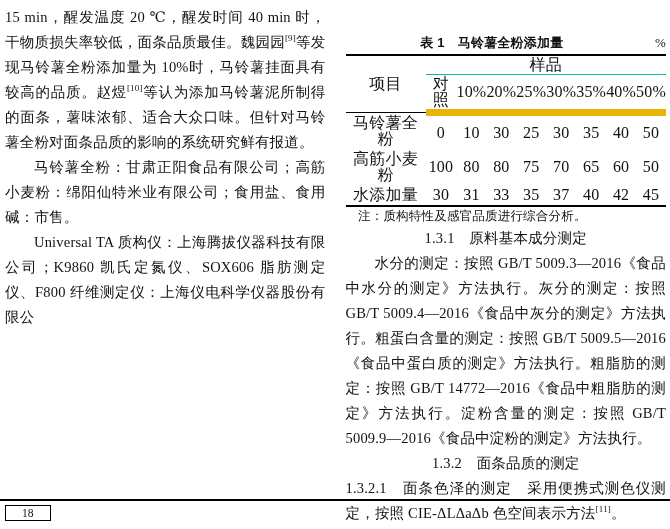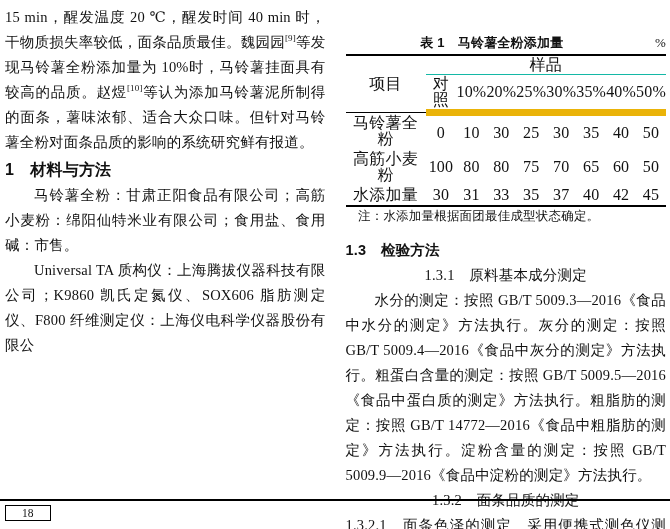--- a/index.html
+++ b/index.html
@@ -112,21 +112,20 @@
   }
 </style>
 </head>
 <body>
 
 <div class="page">
   <div class="columns">
 
     <div class="col">
       <p>15 min，醒发温度 20 ℃，醒发时间 40 min 时，干物质损失率较低，面条品质最佳。魏园园<sup>[9]</sup>等发现马铃薯全粉添加量为 10%时，马铃薯挂面具有较高的品质。赵煜<sup>[10]</sup>等认为添加马铃薯泥所制得的面条，薯味浓郁、适合大众口味。但针对马铃薯全粉对面条品质的影响的系统研究鲜有报道。</p>
-      <div class="h-major">1　材料与方法</div>
       <p class="indent">马铃薯全粉：甘肃正阳食品有限公司；高筋小麦粉：绵阳仙特米业有限公司；食用盐、食用碱：市售。</p>
       <p class="indent">Universal TA 质构仪：上海腾拔仪器科技有限公司；K9860 凯氏定氮仪、SOX606 脂肪测定仪、F800 纤维测定仪：上海仪电科学仪器股份有限公</p>
     </div>
 
     <div class="col">
 
       <div class="tbl-block">
         <div class="tbl-caption-row">
           <span class="tbl-caption">表 1　马铃薯全粉添加量</span>
           <span class="tbl-unit">%</span>
@@ -177,24 +176,23 @@
                 <td>31</td>
                 <td>33</td>
                 <td>35</td>
                 <td>37</td>
                 <td>40</td>
                 <td>42</td>
                 <td>45</td>
               </tr>
             </tbody>
         </table>
-        <p class="tbl-note">注：水添加量根据面团最佳成型状态确定。</p>
+        <p class="tbl-note">注：质构特性及感官品质进行综合分析。</p>
       </div>
 
-      <div class="h-sub mt-sect">1.3　检验方法</div>
       <div class="h-minor">1.3.1　原料基本成分测定</div>
       <p class="indent">水分的测定：按照 GB/T 5009.3—2016《食品中水分的测定》方法执行。灰分的测定：按照 GB/T 5009.4—2016《食品中灰分的测定》方法执行。粗蛋白含量的测定：按照 GB/T 5009.5—2016《食品中蛋白质的测定》方法执行。粗脂肪的测定：按照 GB/T 14772—2016《食品中粗脂肪的测定》方法执行。淀粉含量的测定：按照 GB/T 5009.9—2016《食品中淀粉的测定》方法执行。</p>
       <div class="h-minor">1.3.2　面条品质的测定</div>
       <p>1.3.2.1　面条色泽的测定　采用便携式测色仪测定，按照 CIE-ΔLΔaΔb 色空间表示方法<sup>[11]</sup>。</p>
     </div>
   </div>
 
   <div class="footer-rule"></div>
   <div class="page-number-box">18</div>
 </div>

